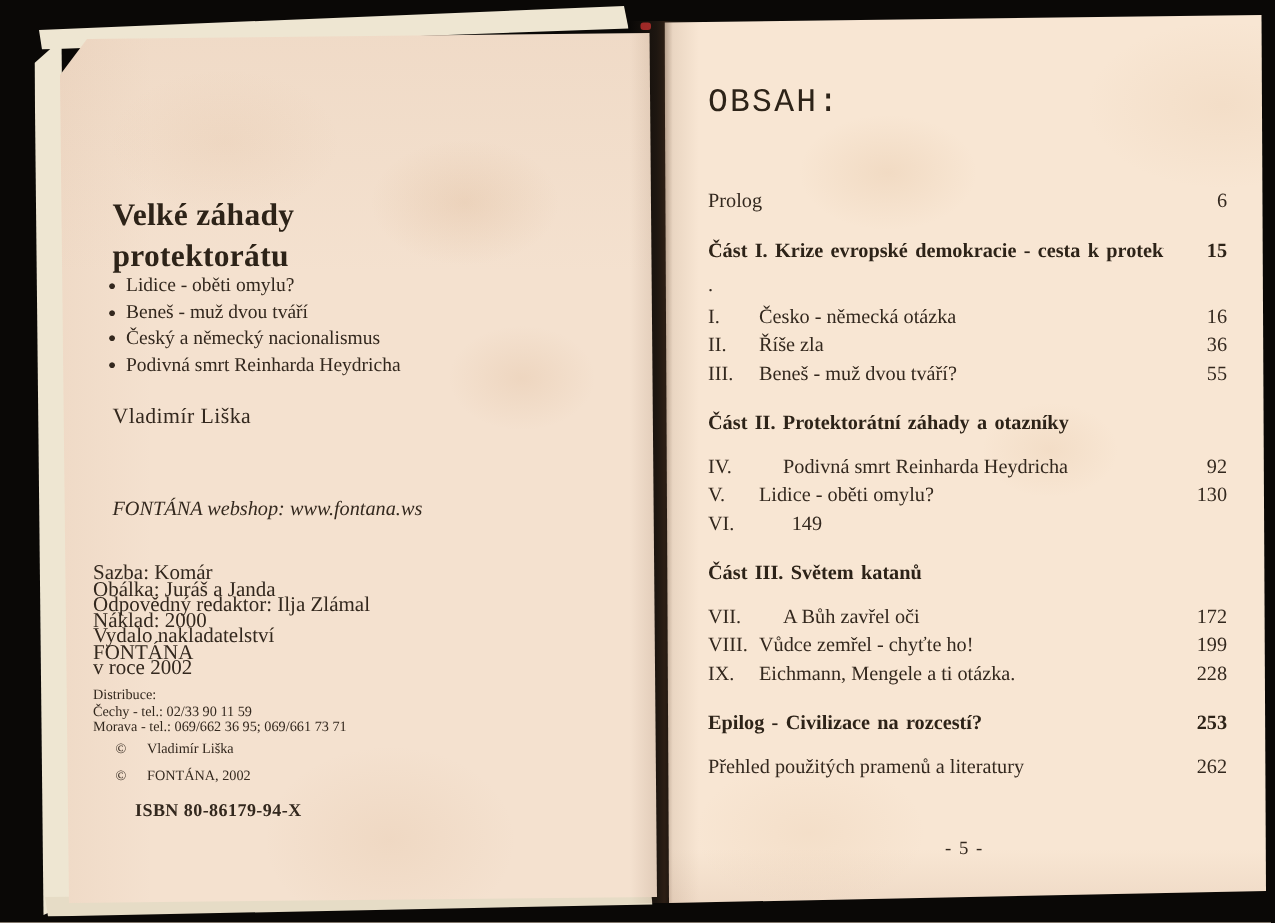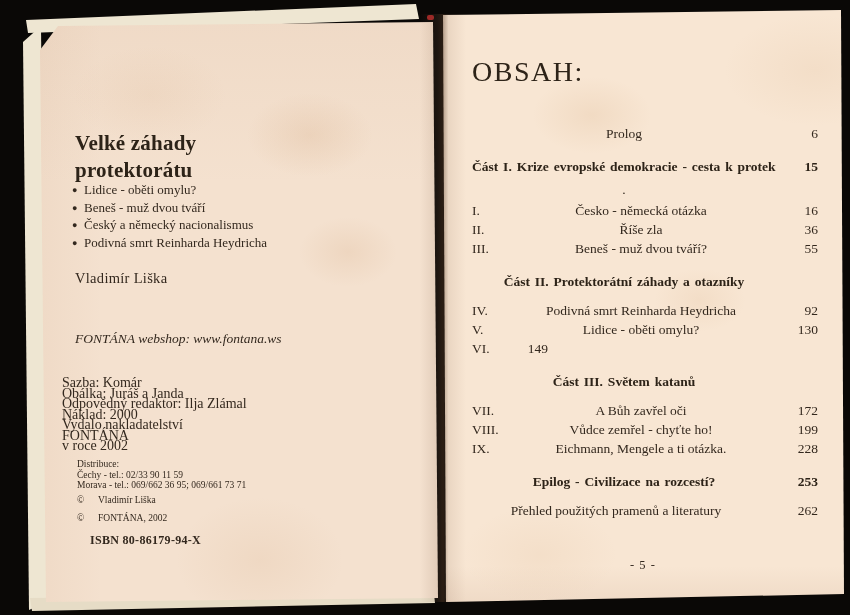--- a/index.html
+++ b/index.html
@@ -81,37 +81,37 @@
     left:75px;top:130px;width:320px;
     font-size:21px;font-weight:bold;line-height:27px;color:#2d2318;
     letter-spacing:.2px;
   }
   .bullet-list{left:72px;top:182px;width:330px;font-size:13px;}
   .bullet-row{display:flex;align-items:baseline;line-height:16.5px;}
   .bullet-glyph{font-size:9px;width:12px;flex:none;position:relative;top:-1px;}
   .author-line{left:75px;top:270px;font-size:14.5px;letter-spacing:.3px;}
   .webshop-line{left:75px;top:331px;font-size:13.5px;font-style:italic;}
   .colophon{left:62px;top:378px;font-size:14px;line-height:10.5px;}
-  .distribution{left:77px;top:459px;font-size:9.5px;line-height:10.5px;}
+  .distribution{left:62px;top:459px;font-size:9.5px;line-height:10.5px;}
   .copyright-row{display:flex;font-size:9.5px;}
   .copyright-1{left:77px;top:495px;}
   .copyright-2{left:77px;top:513px;}
   .copyright-symbol{width:21px;flex:none;}
   .isbn-line{left:90px;top:533px;font-size:12px;font-weight:bold;letter-spacing:.3px;}
 
   
   .toc-heading{
     left:472px;top:56px;
-    font-size:28px;letter-spacing:1.5px;color:#2d2318;
+    font-size:22px;letter-spacing:1.5px;color:#2d2318;font-family:Liberation Mono, monospace;
   }
   .toc{left:472px;top:124px;width:346px;font-size:13.5px;}
   .toc-row{display:flex;align-items:baseline;height:19px;line-height:19px;}
   .toc-num{width:34px;flex:none;}
   .toc-row:not(.t-entry) .toc-num{display:none;}
-  .toc-title{flex:1;white-space:nowrap;overflow:hidden;text-align:center;}
+  .toc-title{flex:1;white-space:nowrap;overflow:hidden;}
   .toc-page{width:42px;flex:none;text-align:right;}
   .t-section{font-weight:bold;margin-top:14px;word-spacing:1.5px;color:#2d2318;}
   .t-stray{height:21px;margin-top:4px;}
   .gap{margin-top:10px;gap:16px;}
   .folio{
     left:448px;top:558px;width:390px;text-align:center;
     font-size:12.5px;letter-spacing:1px;
   }
 </style>
 </head>

